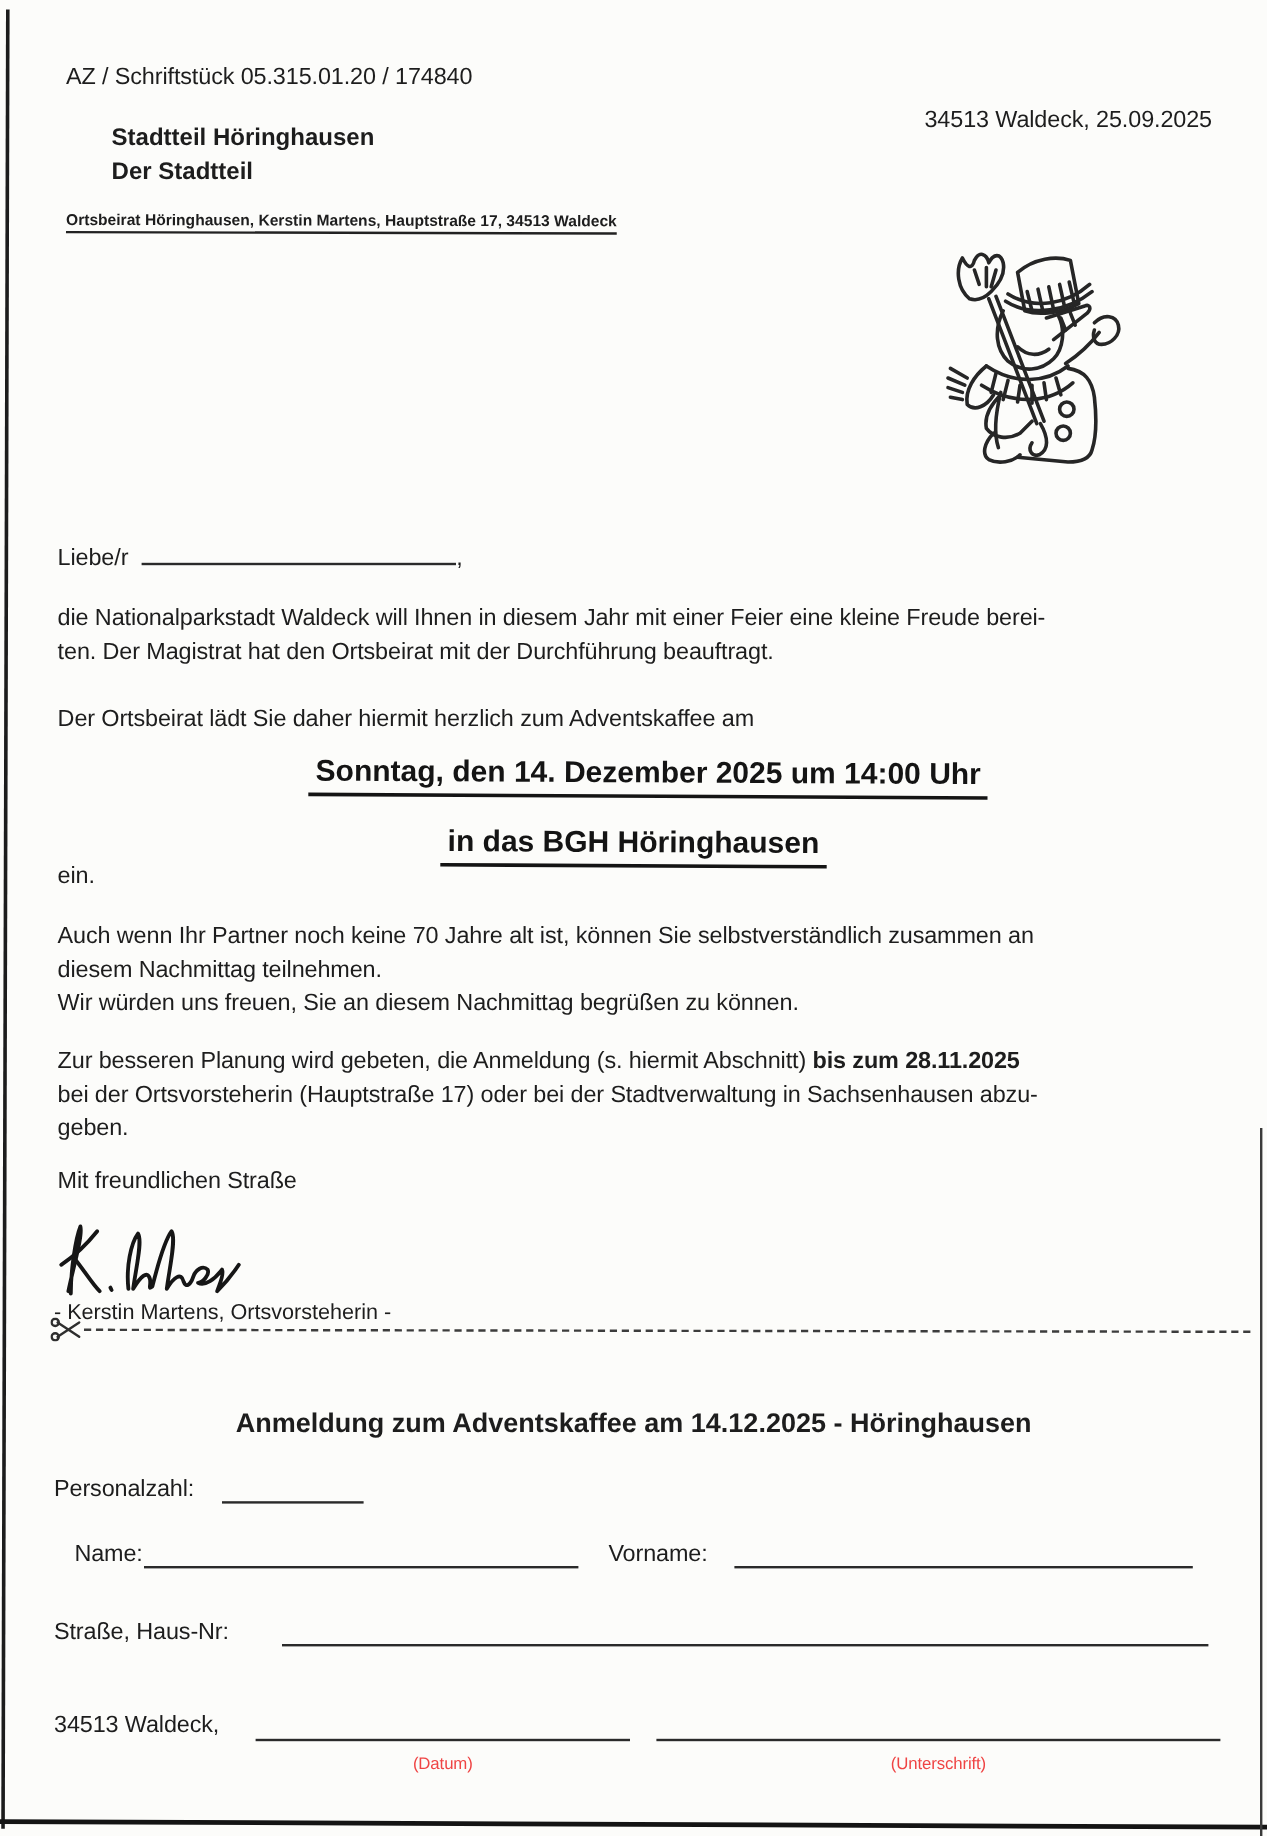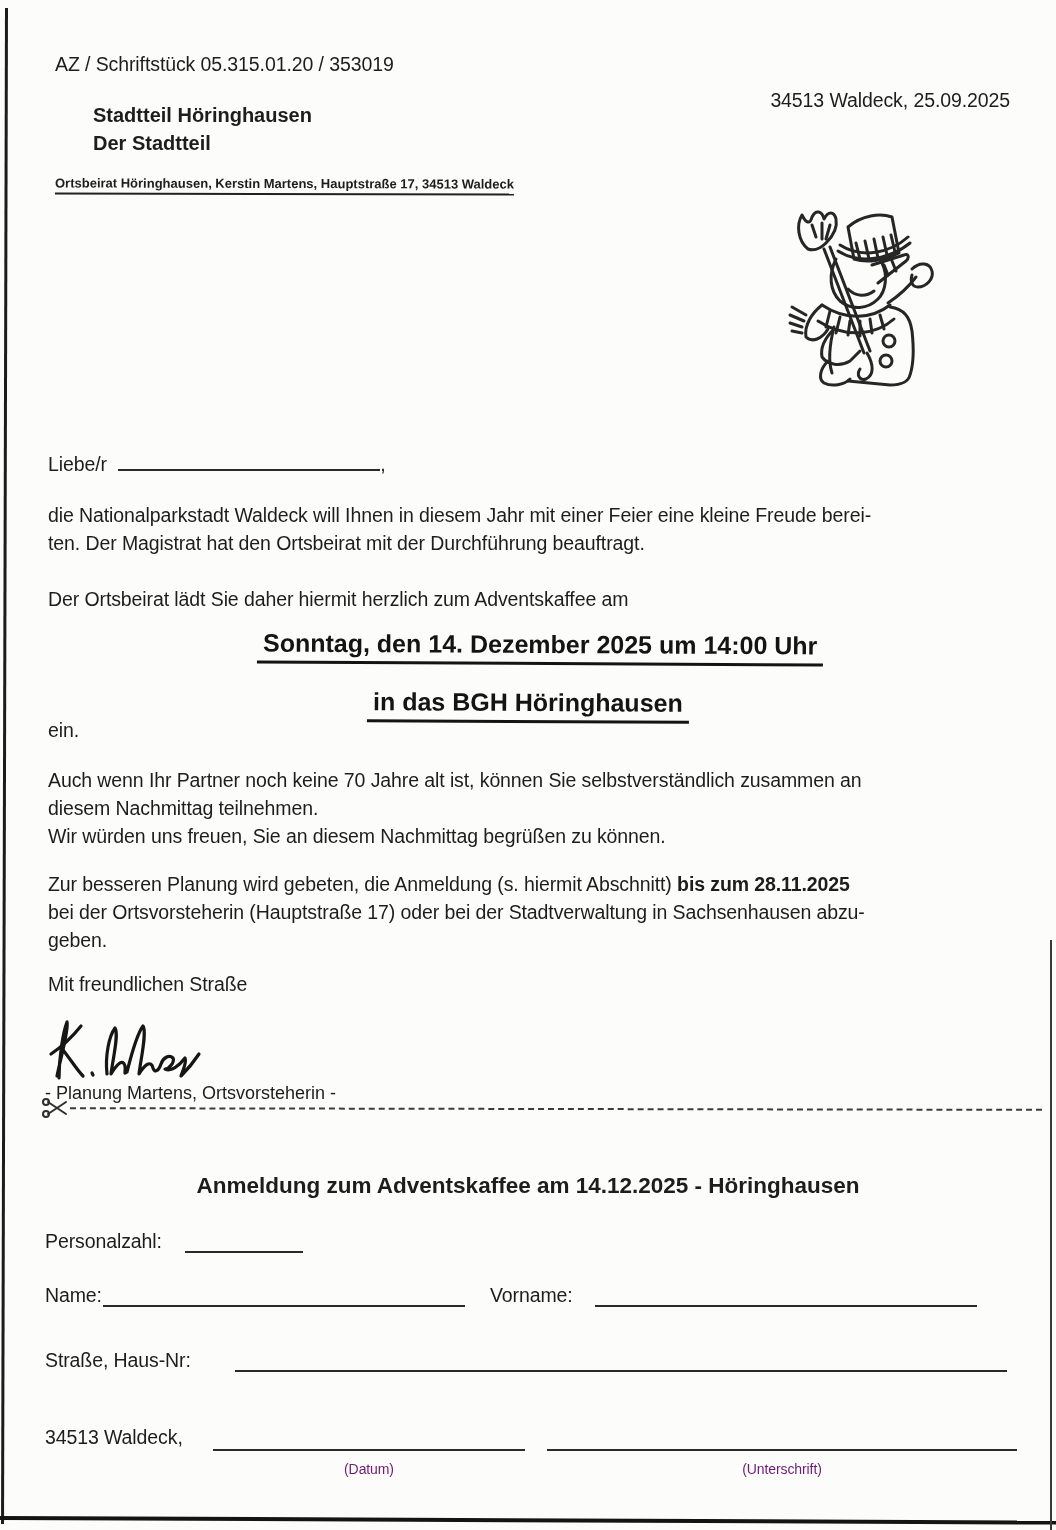--- a/index.html
+++ b/index.html
@@ -21,39 +21,39 @@
     font-size:25px;font-weight:bold;color:#141414;
     border-bottom:3px solid #141414;
     padding:0 6px 3px 6px;
     transform:rotate(0.3deg);
   }
   .bline{position:absolute;height:0;border-bottom:2px solid #2a2a2a;}
   .blank-inline{
     display:inline-block;height:20px;vertical-align:baseline;
     border-bottom:2px solid #2a2a2a;
   }
-  .caption{font-size:14px;color:#701a75;text-align:center;}
+  .caption{font-size:14px;color:#ef4444;text-align:center;}
   .cut-line{border-top:2px dashed #3c3c3c;}
   
   .edge-left{left:5px;top:8px;width:3px;height:1516px;background:#1c1c1c;transform:rotate(0.15deg);transform-origin:top left;}
   .edge-bottom{left:0;top:1516px;width:1056px;height:4px;background:#141414;transform:rotate(0.25deg);transform-origin:left center;}
   .edge-right{left:1050px;top:940px;width:2px;height:590px;background:#3a3a3a;}
   svg.sketch path, svg.sketch circle{fill:none;stroke:#262626;stroke-width:3;stroke-linecap:round;stroke-linejoin:round;}
   svg.sig path{fill:none;stroke:#161616;stroke-width:3.2;stroke-linecap:round;stroke-linejoin:round;}
 </style>
 </head>
 <body>
 
 <div class="page">
 
   <div class="abs edge-left"></div>
   <div class="abs edge-bottom"></div>
   <div class="abs edge-right"></div>
 
-  <div class="abs body-text" style="left:55px;top:50px;">AZ / Schriftstück 05.315.01.20 / 353019</div>
+  <div class="abs body-text" style="left:55px;top:50px;">AZ / Schriftstück 05.315.01.20 / 174840</div>
 
   <div class="abs body-text" style="right:46px;top:86px;">34513 Waldeck, 25.09.2025</div>
 
   <div class="abs" style="left:55px;top:101px;font-size:20px;font-weight:bold;line-height:28px;margin-left:38px;">
     <div>Stadtteil Höringhausen</div>
     <div>Der Stadtteil</div>
   </div>
 
   <div class="abs small-bold" style="left:55px;top:176px;border-bottom:2px solid #222;padding-bottom:2px;transform:rotate(0.15deg);">Ortsbeirat Höringhausen, Kerstin Martens, Hauptstraße 17, 34513 Waldeck</div>
 
@@ -136,42 +136,42 @@
   <div class="abs" style="left:45px;top:1012px;width:190px;height:72px;" title="K. Martens">
     <svg class="sig" width="190" height="72" viewBox="0 0 190 72">
       <path d="M12,64 C16,44 24,18 22,10 C18,20 14,46 14,66"></path>
       <path d="M6,42 C18,34 28,24 36,14"></path>
       <path d="M18,38 C26,48 32,58 38,64"></path>
       <path d="M47,61 L48,63"></path>
       <path d="M62,62 C60,44 64,24 70,16 C74,22 68,46 66,62 C72,52 78,46 80,54 C81,60 78,63 82,60 C86,44 92,22 98,14 C102,20 96,46 94,62 C100,52 106,48 108,56 C110,62 114,58 116,52 C118,46 124,42 128,46 C130,50 124,57 120,57 C126,60 134,54 140,46 C142,50 138,58 136,64 C142,58 150,48 154,42"></path>
     </svg>
   </div>
 
-  <div class="abs" style="left:45px;top:1083px;font-size:18px;">- Planung Martens, Ortsvorsteherin -</div>
+  <div class="abs" style="left:45px;top:1083px;font-size:18px;">- Kerstin Martens, Ortsvorsteherin -</div>
 
   <div class="abs" style="left:42px;top:1098px;width:26px;height:20px;">
     <svg width="26" height="20" viewBox="0 0 26 20">
       <g fill="none" stroke="#2e2e2e" stroke-width="2" stroke-linecap="round">
         <path d="M6,4 L24,16 M6,16 L24,4"></path>
         <circle cx="4" cy="4" r="3"></circle>
         <circle cx="4" cy="16" r="3"></circle>
       </g>
     </svg>
   </div>
   <div class="abs cut-line" style="left:70px;top:1108px;width:972px;transform:rotate(0.1deg);"></div>
 
 
   <div class="abs centered b" style="top:1173px;font-size:22.5px;">Anmeldung zum Adventskaffee am 14.12.2025 - Höringhausen</div>
 
   <div class="abs body-text" style="left:45px;top:1227px;width:980px;height:34px;text-align:center;">
     <span class="abs" style="left:0;top:0;">Personalzahl:</span>
     <div class="bline" style="left:140px;top:24px;width:118px;"></div>
   </div>
 
-  <div class="abs body-text" style="left:45px;top:1281px;width:980px;height:34px;text-decoration:underline;">
+  <div class="abs body-text" style="left:62px;top:1281px;width:980px;height:34px;text-decoration:underline;">
     <span class="abs" style="left:0;top:0;">Name:</span>
     <div class="bline" style="left:58px;top:24px;width:362px;"></div>
     <span class="abs" style="left:445px;top:0;">Vorname:</span>
     <div class="bline" style="left:550px;top:24px;width:382px;"></div>
   </div>
 
   <div class="abs body-text" style="left:45px;top:1346px;width:980px;height:34px;">
     <span class="abs" style="left:0;top:0;">Straße, Haus-Nr:</span>
     <div class="bline" style="left:190px;top:24px;width:772px;"></div>
   </div>

